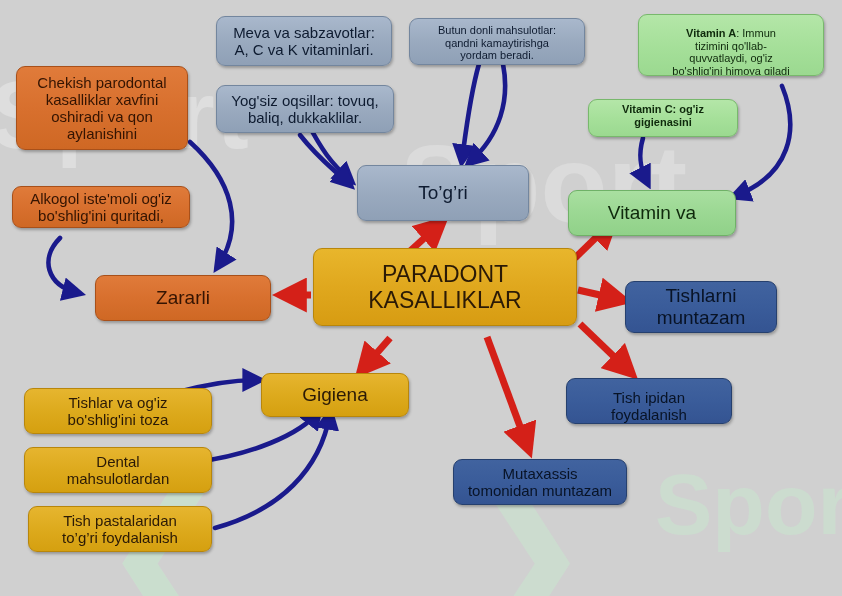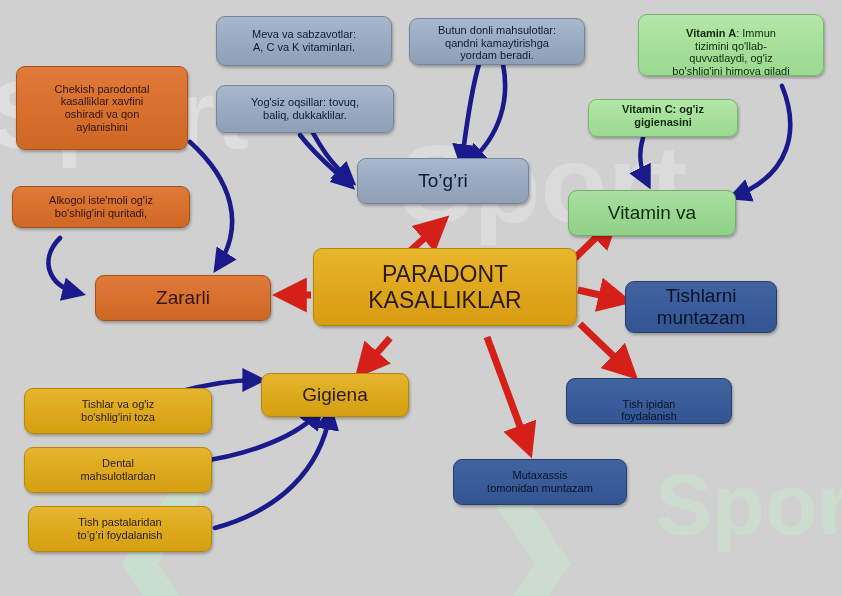--- a/index.html
+++ b/index.html
@@ -94,21 +94,21 @@
     color: #0f2a0c;
   }
   .t-green-pale {
     background: linear-gradient(180deg,#b4e6a8 0%,#a6e09a 50%,#9bd990 100%);
     border: 1px solid #78b86c;
     color: #0f2a0c;
   }
 
   .fs-big   { font-size: 23px; }
   .fs-mid   { font-size: 19px; }
-  .fs-sm    { font-size: 11px; }
+  .fs-sm    { font-size: 15px; }
   .fs-xs    { font-size: 11px; }
   .b { font-weight: bold; }
 </style>
 </head>
 <body>
 
 <div id="canvas">
 
   <div class="wm" style="left:-10px; top:60px; font-size:96px; letter-spacing:2px; transform:rotate(0deg); opacity:.55;">Sport</div>
   <div class="wm-green" style="left:105px; top:470px; font-size:140px; opacity:.65;">❮</div>
@@ -149,21 +149,21 @@
       <path d="M196,462 C250,455 300,435 318,412"></path>
       <path d="M215,528 C280,510 320,470 330,414"></path>
     </g>
   </svg>
 
   <div class="node t-center fs-big" style="left:313px; top:248px; width:264px; height:78px;">
     <span class="txt">PARADONT
 KASALLIKLAR</span>
   </div>
 
-  <div class="node t-blue-grey fs-mid" style="left:357px; top:158px; width:172px; height:46px;">
+  <div class="node t-blue-grey fs-mid" style="left:357px; top:165px; width:172px; height:56px;">
     <span class="txt">To’g’ri</span>
   </div>
   <div class="node t-blue-grey fs-sm" style="left:216px; top:16px; width:176px; height:50px;">
     <span class="txt">Meva va sabzavotlar:
 A, C va K vitaminlari.</span>
   </div>
   <div class="node t-blue-grey fs-sm" style="left:216px; top:85px; width:178px; height:48px;">
     <span class="txt">Yog'siz oqsillar: tovuq,
 baliq, dukkaklilar.</span>
   </div>

